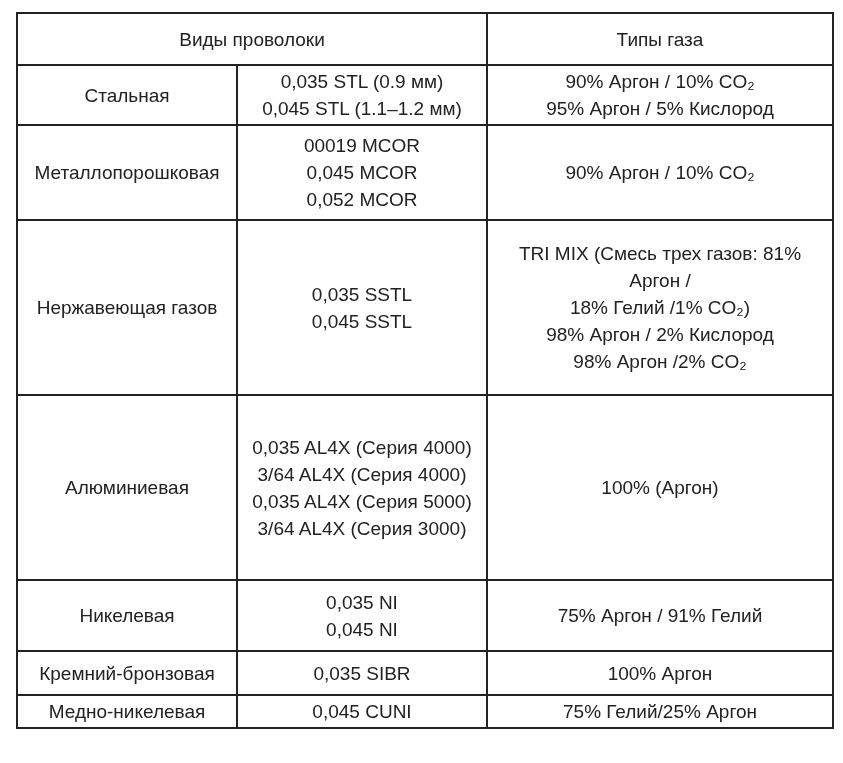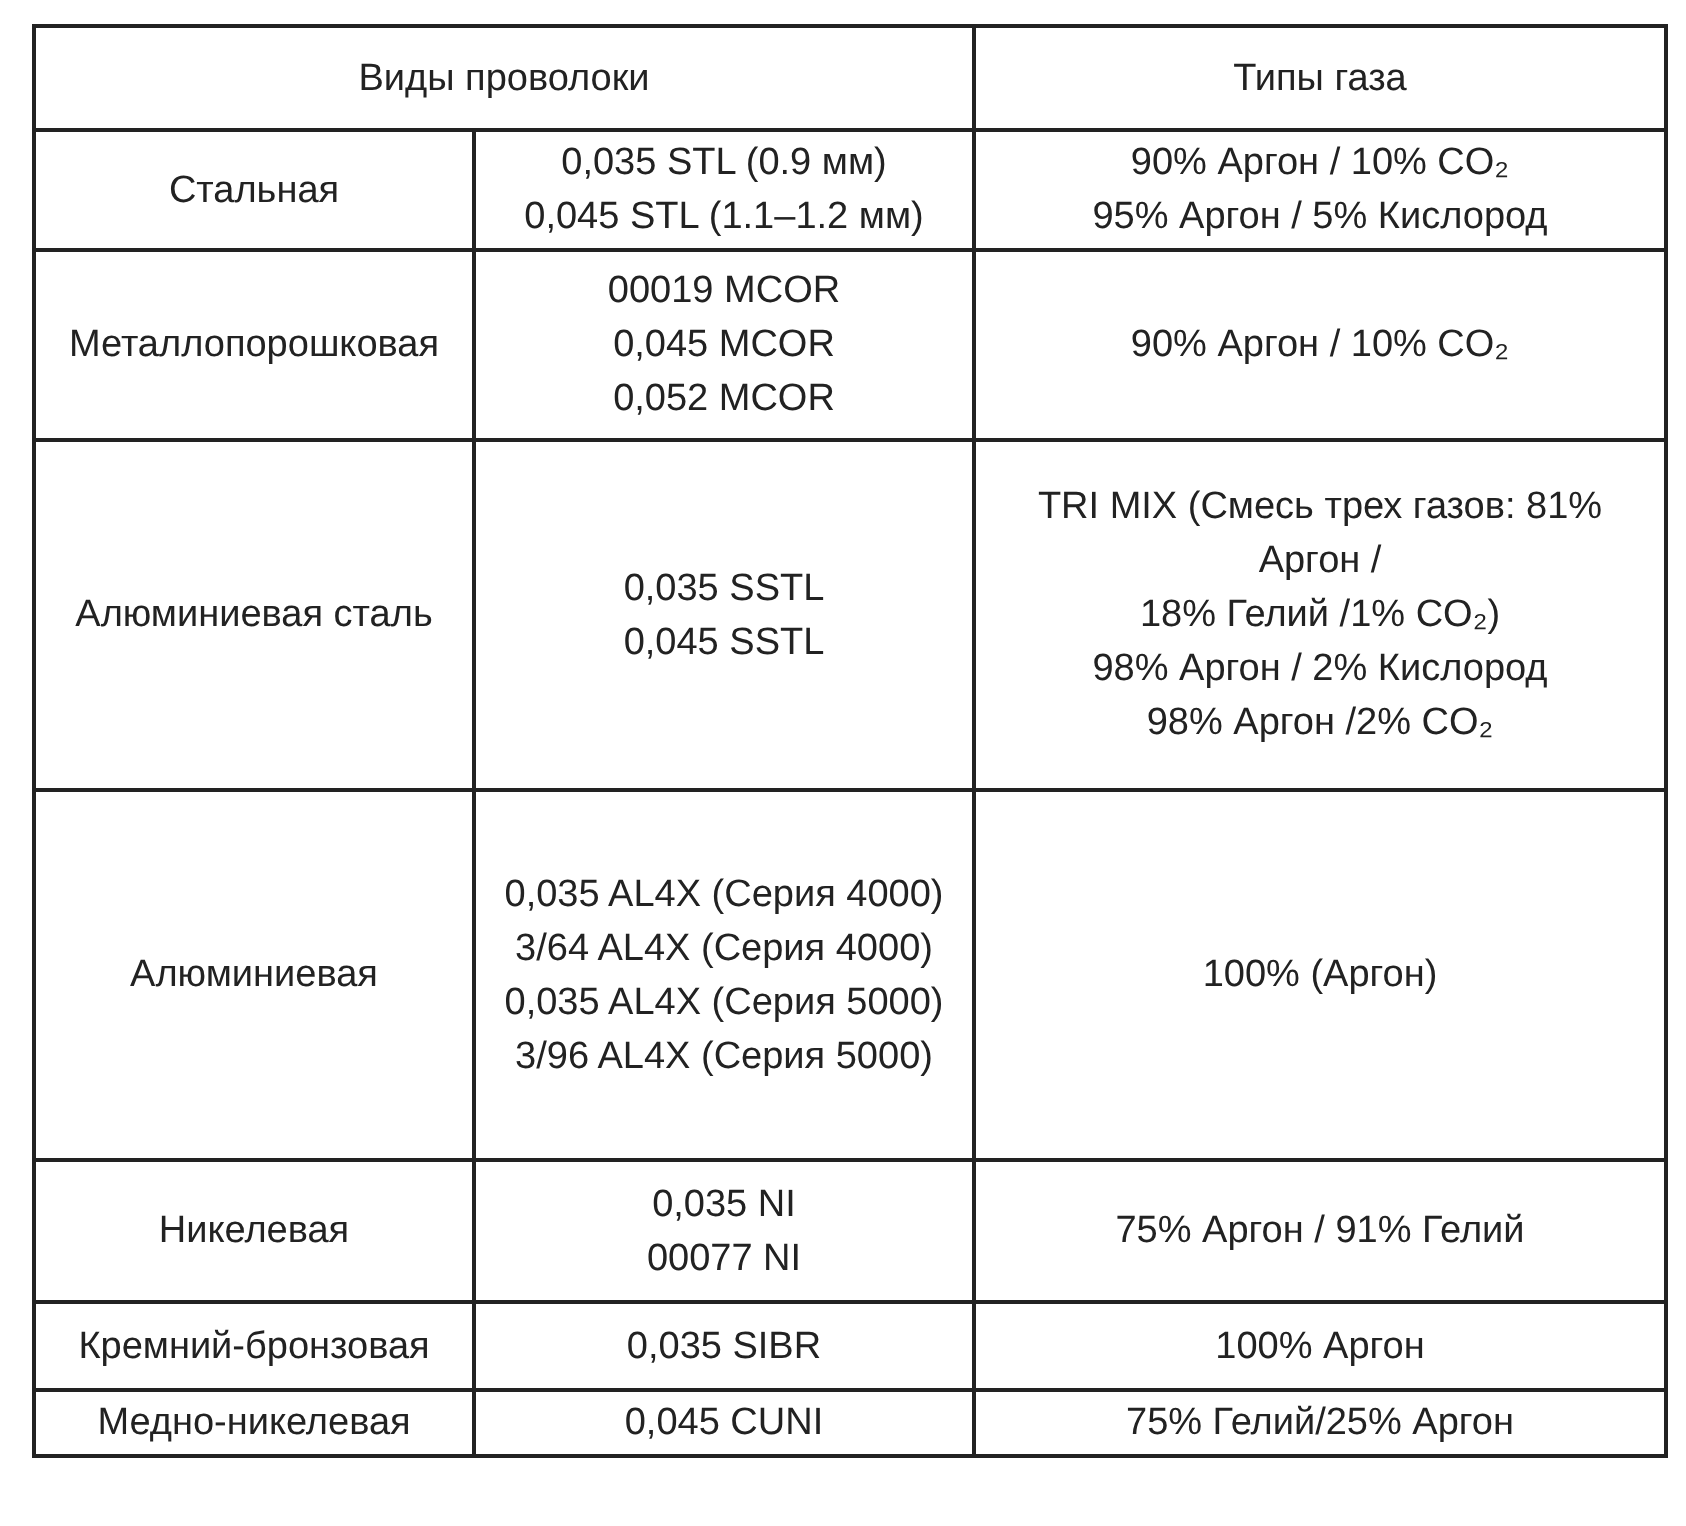--- a/index.html
+++ b/index.html
@@ -82,50 +82,50 @@
         <td>
           <span class="cell-line">00019 MCOR</span>
           <span class="cell-line">0,045 MCOR</span>
           <span class="cell-line">0,052 MCOR</span>
         </td>
         <td>
           <span class="cell-line">90% Аргон / 10% CO₂</span>
         </td>
       </tr>
       <tr class="r2">
-        <td>Алюминиевая сталь</td>
+        <td>Нержавеющая газов</td>
         <td>
           <span class="cell-line">0,035 SSTL</span>
           <span class="cell-line">0,045 SSTL</span>
         </td>
         <td>
           <span class="cell-line">TRI MIX (Смесь трех газов: 81%</span>
           <span class="cell-line">Аргон /</span>
           <span class="cell-line">18% Гелий /1% CO₂)</span>
           <span class="cell-line">98% Аргон / 2% Кислород</span>
           <span class="cell-line">98% Аргон /2% CO₂</span>
         </td>
       </tr>
       <tr class="r3">
         <td>Алюминиевая</td>
         <td>
           <span class="cell-line">0,035 AL4X (Серия 4000)</span>
           <span class="cell-line">3/64 AL4X (Серия 4000)</span>
           <span class="cell-line">0,035 AL4X (Серия 5000)</span>
-          <span class="cell-line">3/96 AL4X (Серия 5000)</span>
+          <span class="cell-line">3/64 AL4X (Серия 3000)</span>
         </td>
         <td>
           <span class="cell-line">100% (Аргон)</span>
         </td>
       </tr>
       <tr class="r4">
         <td>Никелевая</td>
         <td>
           <span class="cell-line">0,035 NI</span>
-          <span class="cell-line">00077 NI</span>
+          <span class="cell-line">0,045 NI</span>
         </td>
         <td>
           <span class="cell-line">75% Аргон / 91% Гелий</span>
         </td>
       </tr>
       <tr class="r5">
         <td>Кремний-бронзовая</td>
         <td>
           <span class="cell-line">0,035 SIBR</span>
         </td>

